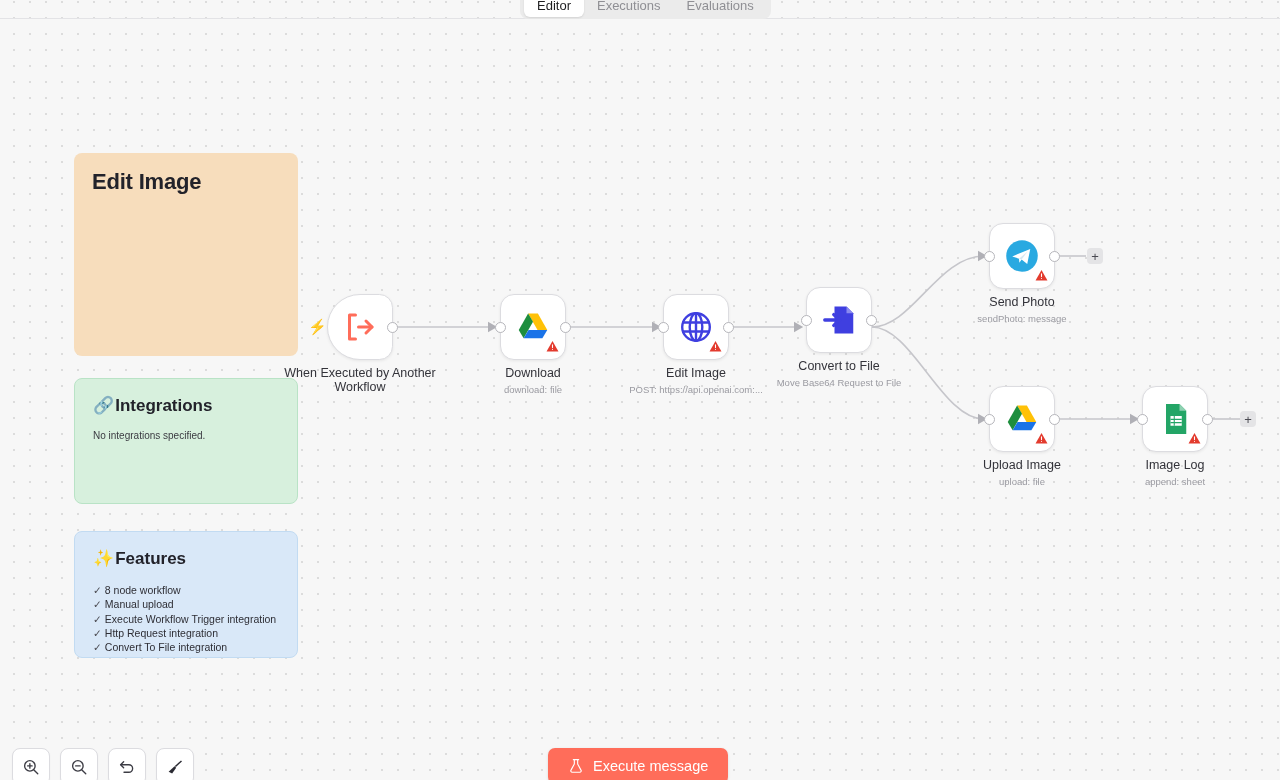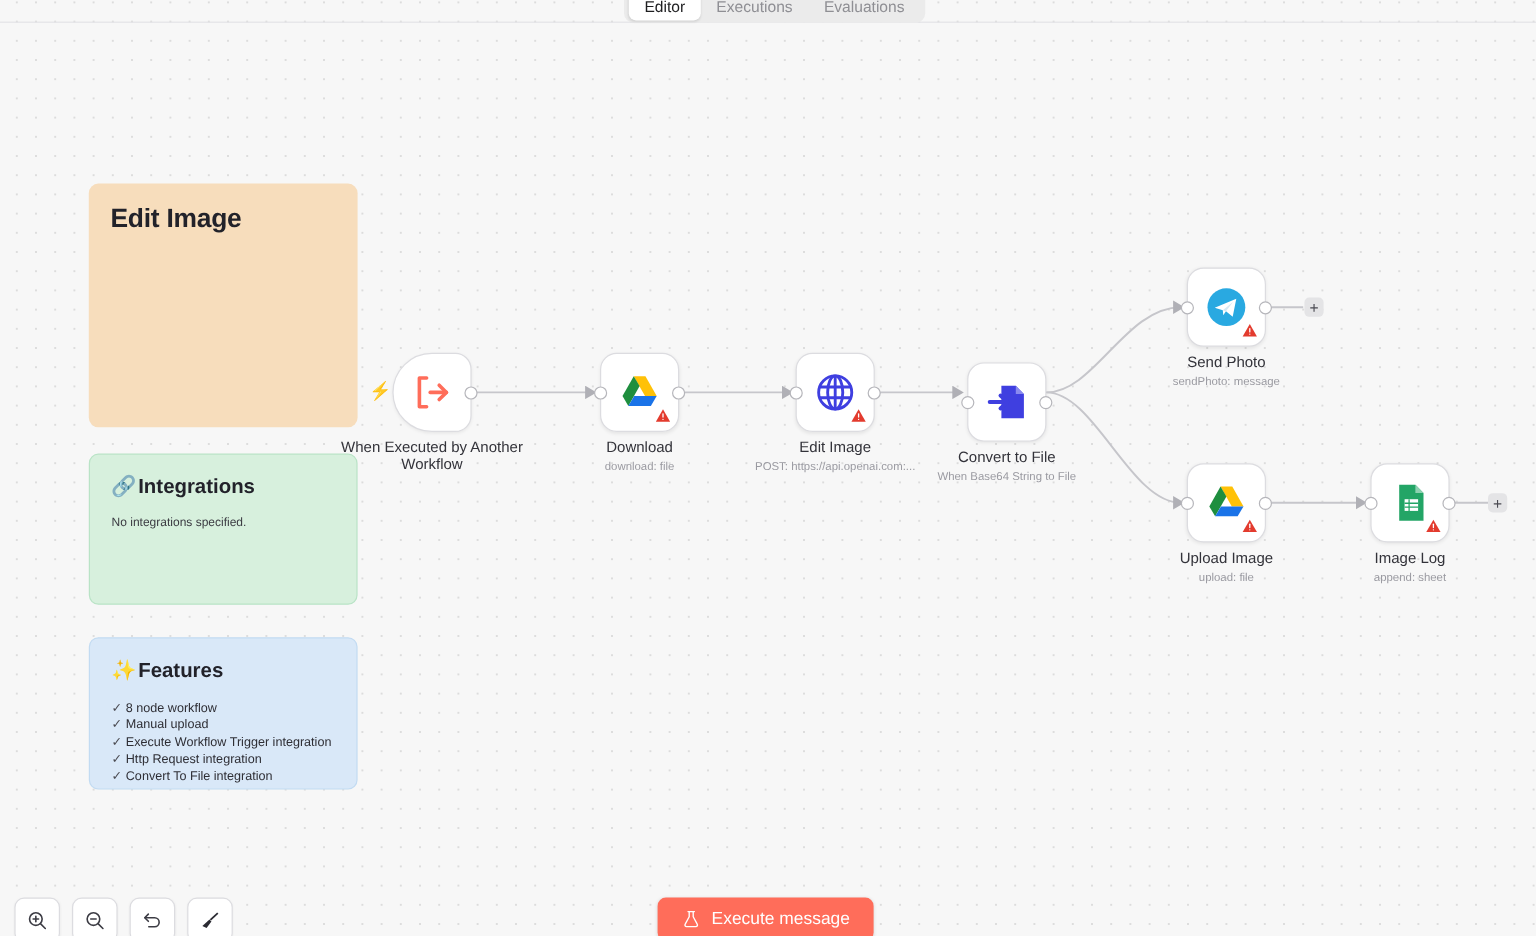--- a/index.html
+++ b/index.html
@@ -286,32 +286,32 @@
       <rect x="11" y="16.5" width="2" height="2" rx="1" fill="#fff"></rect>
     </svg>
     <span class="port in"></span>
     <span class="port out"></span>
     <div class="nodelabel">
       <div class="title">Edit Image</div>
       <div class="sub">POST: https://api.openai.com:...</div>
     </div>
   </div>
 
-  <div class="node" style="left:806px; top:302px;">
+  <div class="node" style="left:806px; top:287px;">
     <svg class="glyph" viewBox="0 0 24 24">
       <path d="M9 3 H17 L21.5 7.5 V21 H9 Z" fill="#3f3fe0"></path>
       <path d="M17 3 V7.5 H21.5 Z" fill="#8a8aef"></path>
       <path d="M2.5 12 H12" stroke="#3f3fe0" stroke-width="2.2" fill="none" stroke-linecap="round"></path>
       <path d="M8.5 8.4 L12.4 12 L8.5 15.6" stroke="#3f3fe0" stroke-width="2.2" fill="none" stroke-linecap="round" stroke-linejoin="round"></path>
     </svg>
     <span class="port in"></span>
     <span class="port out"></span>
     <div class="nodelabel">
       <div class="title">Convert to File</div>
-      <div class="sub">When Base64 String to File</div>
+      <div class="sub">Move Base64 Request to File</div>
     </div>
   </div>
 
   <div class="node" style="left:989px; top:223px;justify-content:center;">
     <svg class="glyph" viewBox="0 0 48 48">
       <circle cx="24" cy="24" r="21" fill="#29a9e1"></circle>
       <path d="M11 24.5 L35 14.5 L31 34.5 L23.5 28.5 L20.5 33 L20 27.5 Z" fill="#ffffff"></path>
       <path d="M20 27.5 L31.5 18 L23.5 28.5 Z" fill="#d7e8f2"></path>
     </svg>
     <svg class="warn" viewBox="0 0 24 24">

